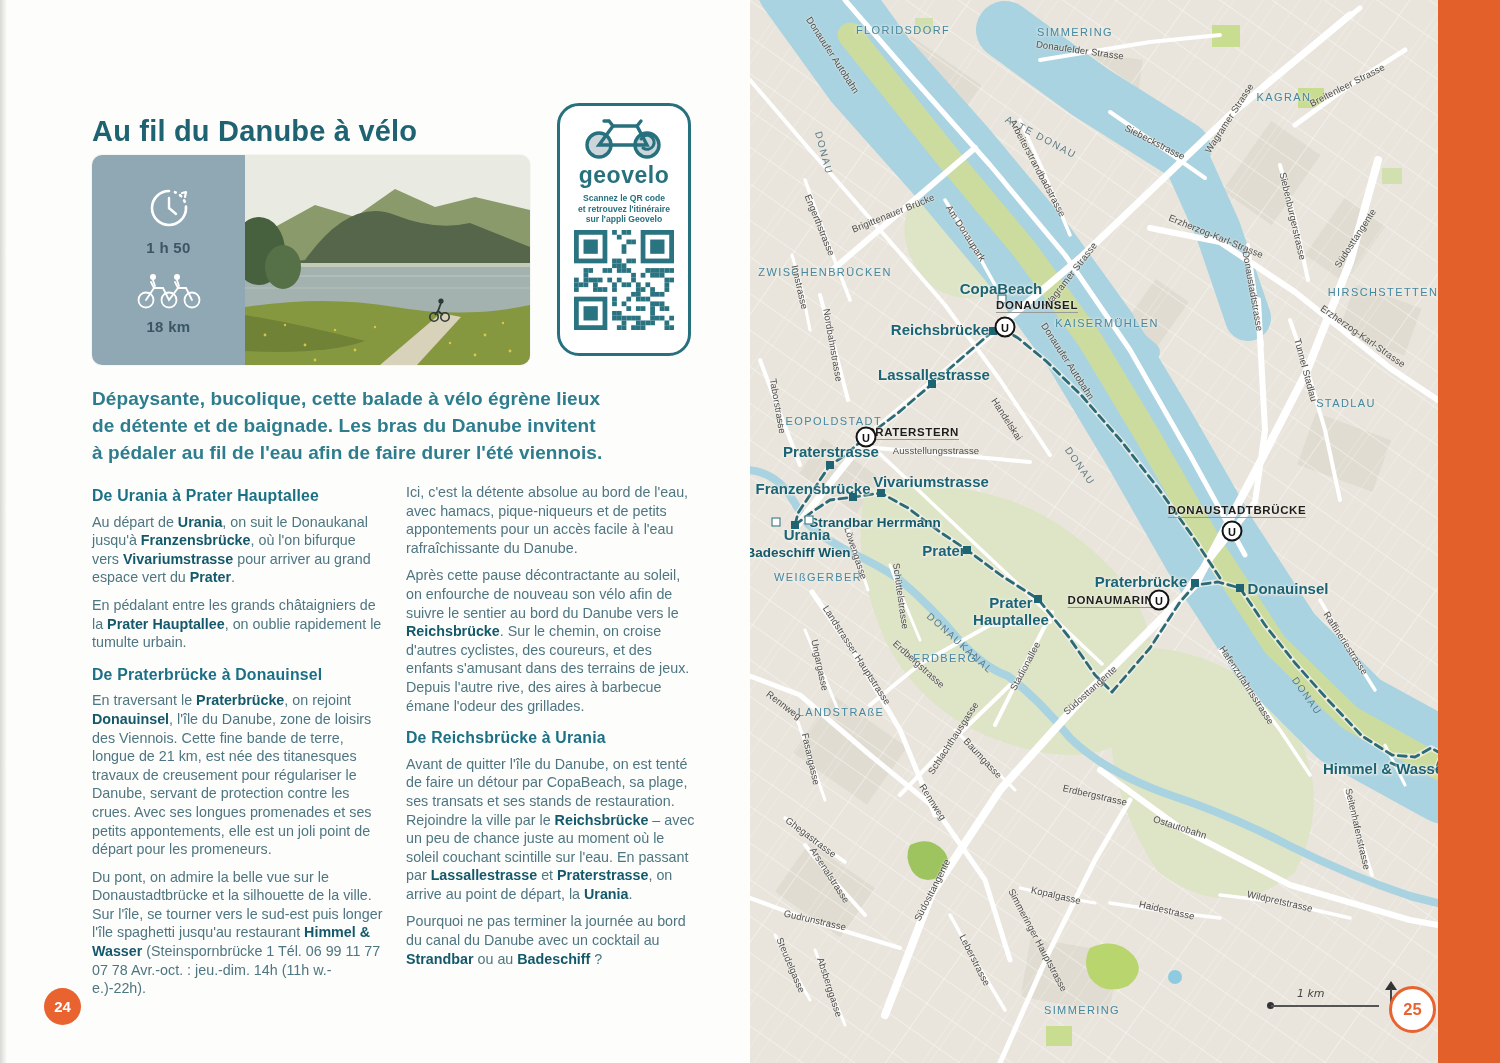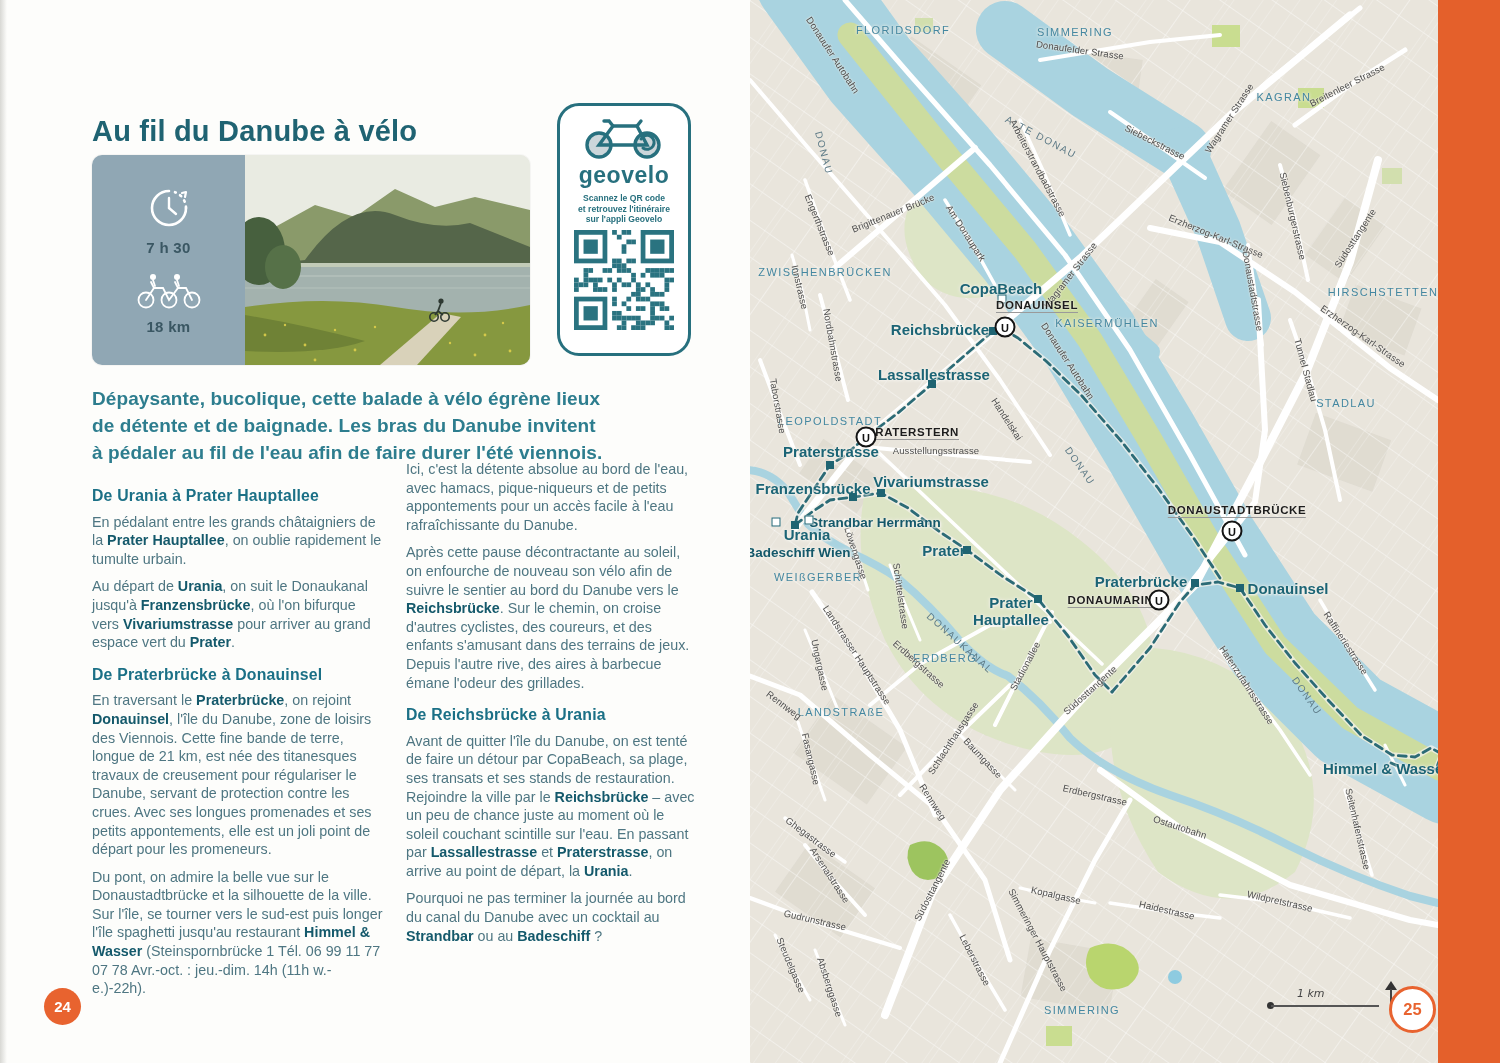--- a/index.html
+++ b/index.html
@@ -26,21 +26,21 @@
                 border-radius:22px;background:#fff;box-sizing:border-box;text-align:center;padding-top:8px;}
   #geovelo-brand{font-size:23px;font-weight:700;color:#27707e;letter-spacing:.5px;margin-top:-2px;}
   #geovelo-caption{font-size:8.6px;font-weight:700;color:#27707e;line-height:1.25;white-space:pre-line;margin-top:4px;}
   #qr{margin-top:5px;}
   
   #intro{position:absolute;left:92px;top:385px;width:575px;font-size:19px;font-weight:700;
          color:#2d7d8e;line-height:27px;white-space:pre-line;letter-spacing:.1px;}
   
   .col{position:absolute;top:487px;font-size:14.3px;line-height:18.6px;color:#4e7682;}
   #col1{left:92px;width:292px;}
-  #col2{left:406px;width:293px;top:460px;}
+  #col2{left:406px;width:293px;top:483px;}
   .col-h{font-size:15.8px;font-weight:700;color:#1b7086;margin:14px 0 7px 0;letter-spacing:.2px;}
   .col .col-h:first-child{margin-top:0;}
   .col-p{margin:0 0 9px 0;}
   .col-p .b{font-weight:700;color:#14596b;}
   
   #badge-24{position:absolute;left:44px;top:988px;width:37px;height:37px;border-radius:50%;
             background:#e8632f;color:#fff;font-size:15px;font-weight:700;
             display:flex;align-items:center;justify-content:center;}
   #badge-25{position:absolute;left:1389px;top:986px;width:47px;height:47px;border-radius:50%;
             background:#fff;border:3px solid #e8632f;color:#e8632f;font-size:16.5px;font-weight:700;
@@ -94,21 +94,21 @@
       <div id="info-panel">
         <span>
           <svg width="46" height="46" viewBox="0 0 46 46">
             <path d="M23 6 A17 17 0 1 0 40 23" fill="none" stroke="#fff" stroke-width="2.6" stroke-linecap="round"></path>
             <path d="M40 23 A17 17 0 0 0 29 7.2" fill="none" stroke="#fff" stroke-width="2.6" stroke-dasharray="1.5 5" stroke-linecap="round"></path>
             <path d="M36 8 l4 -1 -1 5" fill="none" stroke="#fff" stroke-width="2.2" stroke-linecap="round" stroke-linejoin="round"></path>
             <line x1="23" y1="13" x2="23" y2="23" stroke="#fff" stroke-width="2.4" stroke-linecap="round"></line>
             <line x1="23" y1="23" x2="30" y2="29" stroke="#fff" stroke-width="2.4" stroke-linecap="round"></line>
           </svg>
         </span>
-        <span class="panel-label">7 h 30</span>
+        <span class="panel-label">1 h 50</span>
         <span style="margin-top:10px;">
           <svg width="70" height="40" viewBox="0 0 70 40">
             <g stroke="#fff" fill="none" stroke-width="1.8" stroke-linecap="round">
               <circle cx="12" cy="30" r="7.5"></circle>
                 <circle cx="35" cy="30" r="7.5"></circle>
                 <circle cx="58" cy="30" r="7.5"></circle>
               <path d="M12 30 L20 18 L29 18 L35 30 L44 18 L52 18 L58 30"></path>
               <path d="M20 18 L17 12 M44 18 L41 12"></path>
               <circle cx="19" cy="7" r="3" fill="#fff" stroke="none"></circle>
               <circle cx="43" cy="7" r="3" fill="#fff" stroke="none"></circle>
@@ -294,22 +294,22 @@
           <rect x="2" y="16" width="3" height="3" fill="#2a7380"></rect>
         </svg>
     </div>
 
     <div id="intro">Dépaysante, bucolique, cette balade à vélo égrène lieux
 de détente et de baignade. Les bras du Danube invitent
 à pédaler au fil de l'eau afin de faire durer l'été viennois.</div>
 
     <div id="col1" class="col">
         <div class="col-h">De Urania à Prater Hauptallee</div>
+        <div class="col-p"><span>Au départ de </span><span class="b">Urania</span><span>, on suit le Donaukanal jusqu'à </span><span class="b">Franzensbrücke</span><span>, où l'on bifurque vers </span><span class="b">Vivariumstrasse</span><span> pour arriver au grand espace vert du </span><span class="b">Prater</span><span>.</span></div>
         <div class="col-p"><span>En pédalant entre les grands châtaigniers de la </span><span class="b">Prater Hauptallee</span><span>, on oublie rapidement le tumulte urbain.</span></div>
-        <div class="col-p"><span>Au départ de </span><span class="b">Urania</span><span>, on suit le Donaukanal jusqu'à </span><span class="b">Franzensbrücke</span><span>, où l'on bifurque vers </span><span class="b">Vivariumstrasse</span><span> pour arriver au grand espace vert du </span><span class="b">Prater</span><span>.</span></div>
         <div class="col-h">De Praterbrücke à Donauinsel</div>
         <div class="col-p"><span>En traversant le </span><span class="b">Praterbrücke</span><span>, on rejoint </span><span class="b">Donauinsel</span><span>, l'île du Danube, zone de loisirs des Viennois. Cette fine bande de terre, longue de 21 km, est née des titanesques travaux de creusement pour régulariser le Danube, servant de protection contre les crues. Avec ses longues promenades et ses petits appontements, elle est un joli point de départ pour les promeneurs.</span></div>
         <div class="col-p"><span>Du pont, on admire la belle vue sur le Donaustadtbrücke et la silhouette de la ville. Sur l'île, se tourner vers le sud-est puis longer l'île spaghetti jusqu'au restaurant </span><span class="b">Himmel &amp; Wasser</span><span> (Steinspornbrücke 1 Tél. 06 99 11 77 07 78 Avr.-oct. : jeu.-dim. 14h (11h w.-e.)-22h).</span></div>
       </div>
     <div id="col2" class="col">
         <div class="col-p"><span>Ici, c'est la détente absolue au bord de l'eau, avec hamacs, pique-niqueurs et de petits appontements pour un accès facile à l'eau rafraîchissante du Danube.</span></div>
         <div class="col-p"><span>Après cette pause décontractante au soleil, on enfourche de nouveau son vélo afin de suivre le sentier au bord du Danube vers le </span><span class="b">Reichsbrücke</span><span>. Sur le chemin, on croise d'autres cyclistes, des coureurs, et des enfants s'amusant dans des terrains de jeux. Depuis l'autre rive, des aires à barbecue émane l'odeur des grillades.</span></div>
         <div class="col-h">De Reichsbrücke à Urania</div>
         <div class="col-p"><span>Avant de quitter l'île du Danube, on est tenté de faire un détour par CopaBeach, sa plage, ses transats et ses stands de restauration. Rejoindre la ville par le </span><span class="b">Reichsbrücke</span><span> – avec un peu de chance juste au moment où le soleil couchant scintille sur l'eau. En passant par </span><span class="b">Lassallestrasse</span><span> et </span><span class="b">Praterstrasse</span><span>, on arrive au point de départ, la </span><span class="b">Urania</span><span>.</span></div>
         <div class="col-p"><span>Pourquoi ne pas terminer la journée au bord du canal du Danube avec un cocktail au </span><span class="b">Strandbar</span><span> ou au </span><span class="b">Badeschiff</span><span> ?</span></div>

